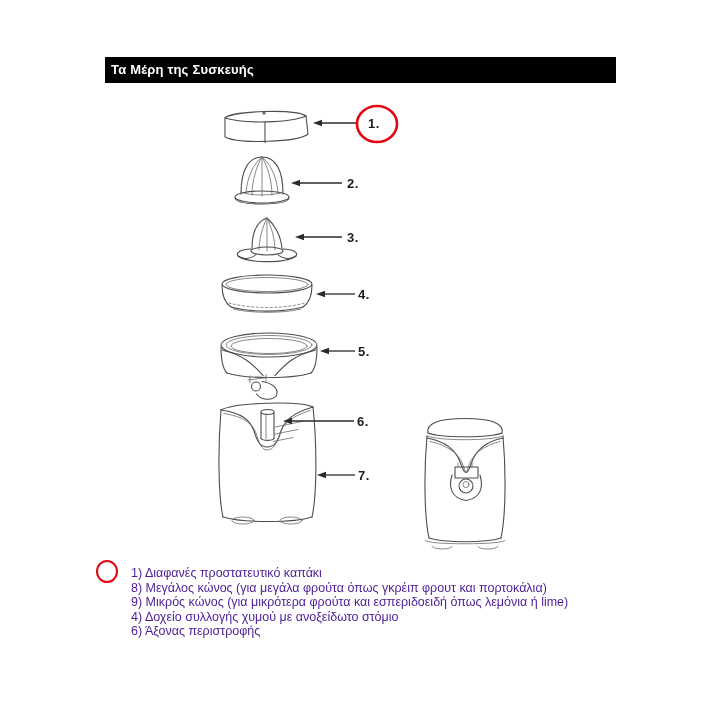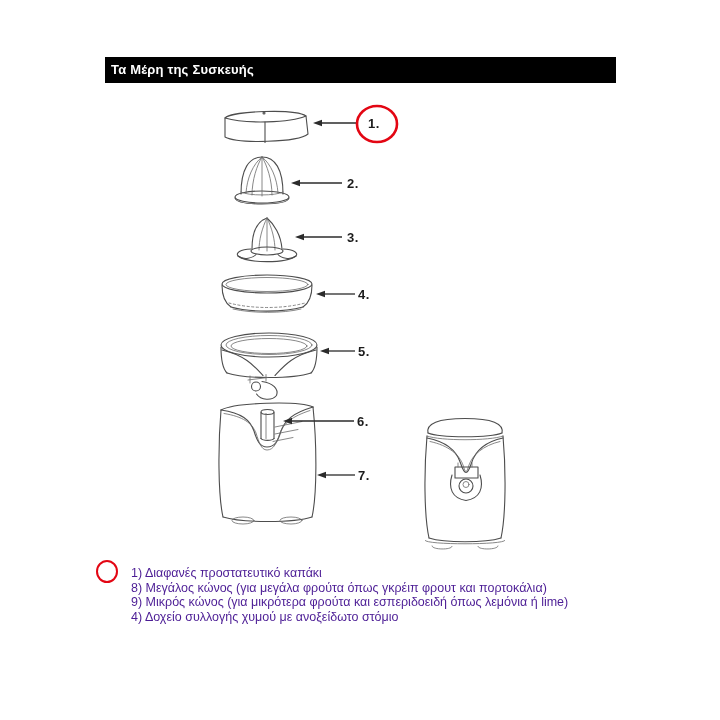--- a/index.html
+++ b/index.html
@@ -158,17 +158,18 @@
   <span class="callout-label" style="left:358px; top:287px;">4.</span>
   <span class="callout-label" style="left:358px; top:344px;">5.</span>
   <span class="callout-label" style="left:357px; top:414px;">6.</span>
   <span class="callout-label" style="left:358px; top:468px;">7.</span>
 
   <div class="parts-list">
     <div>1) Διαφανές προστατευτικό καπάκι</div>
     <div>8) Μεγάλος κώνος (για μεγάλα φρούτα όπως γκρέιπ φρουτ και πορτοκάλια)</div>
     <div>9) Μικρός κώνος (για μικρότερα φρούτα και εσπεριδοειδή όπως λεμόνια ή lime)</div>
     <div>4) Δοχείο συλλογής χυμού με ανοξείδωτο στόμιο</div>
+    <div>6) Άξονας περιστροφής</div>
   </div>
 
   <div class="list-circle"></div>
 
 </div>
 
 </body></html>

